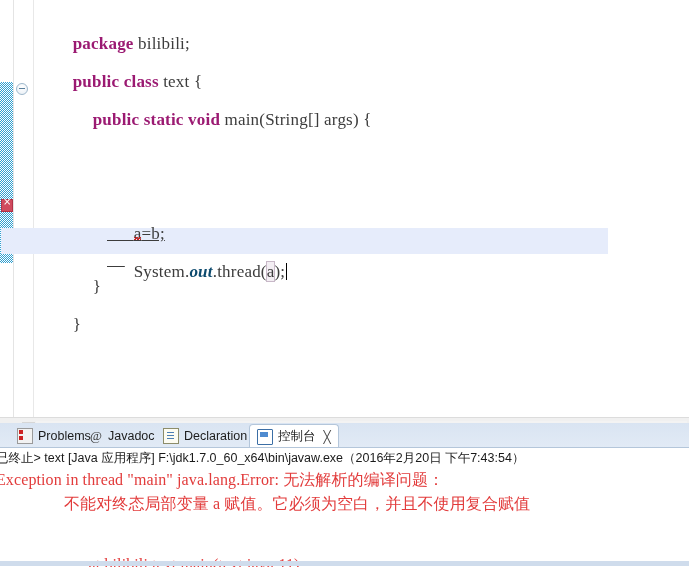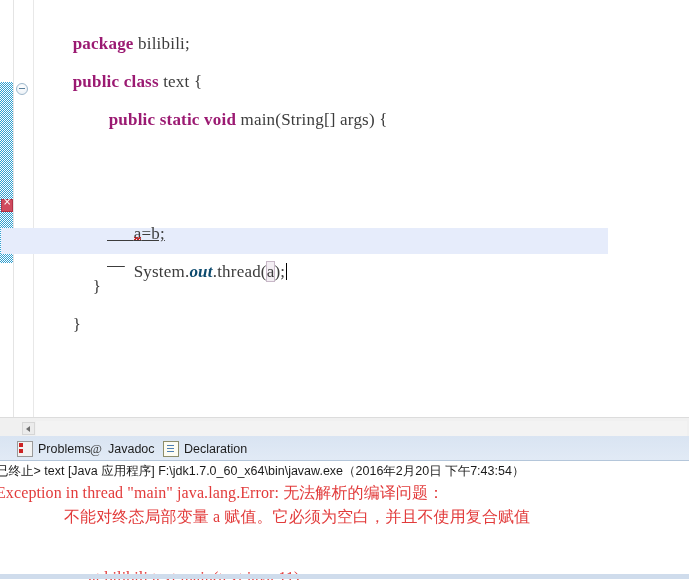--- a/index.html
+++ b/index.html
@@ -191,21 +191,21 @@
     top: 3px;
     right: 2px;
     height: 15px;
     background: #f3f3f3;
   }
 
   
   #bottom-panel {
     position: absolute;
     left: 0;
-    top: 436px;
+    top: 423px;
     width: 689px;
     height: 107px;
     background: linear-gradient(to bottom, #d9e4f2 0%, #e8eff8 40%, #f4f7fb 100%);
   }
   #tab-bar {
     position: absolute;
     left: 0; top: 0;
     width: 689px;
     height: 24px;
   }
@@ -355,21 +355,21 @@
     <div id="current-line-highlight"></div>
 
     <div class="code-line" style="top:5px; left:12px;">
       <span class="kw">package</span><span> bilibili;</span>
     </div>
 
     <div class="code-line" style="top:43px; left:12px;">
       <span class="kw">public class</span><span> text {</span>
     </div>
 
-    <div class="code-line" style="top:81px; left:48px;">
+    <div class="code-line" style="top:81px; left:32px;">
       <span class="kw">public static void</span><span> main(String[] args) {</span>
     </div>
 
 
 
     <div class="code-line" style="top:195px; left:73px;text-decoration:underline;">
       <span class="squig">a</span><span>=b;</span>
     </div>
 
     <div class="code-line" style="top:233px; left:73px;">
@@ -403,20 +403,25 @@
     <div class="view-tab" style="left:82px;">
       <span class="tabicon icon-javadoc">@</span>
       <span>Javadoc</span>
     </div>
 
     <div class="view-tab" style="left:156px;">
       <span class="tabicon icon-declaration"></span>
       <span>Declaration</span>
     </div>
 
+    <div class="view-tab active" style="left:249px;">
+      <span class="tabicon icon-console"></span>
+      <span>控制台</span>
+      <span class="tab-close">╳</span>
+    </div>
   </div>
 
   <div id="console-body">
     <div id="console-header-line">已终止&gt; text [Java 应用程序] F:\jdk1.7.0_60_x64\bin\javaw.exe（2016年2月20日 下午7:43:54）</div>
 
     <div class="console-out" id="console-line-1">Exception in thread "main" java.lang.Error: 无法解析的编译问题：</div>
     <div class="console-out" id="console-line-2">不能对终态局部变量 a 赋值。它必须为空白，并且不使用复合赋值</div>
 
     <div class="console-out" id="console-line-3">
       <span>at bilibili.text.main(</span><span class="link-trace">text.java:11</span><span>)</span>

